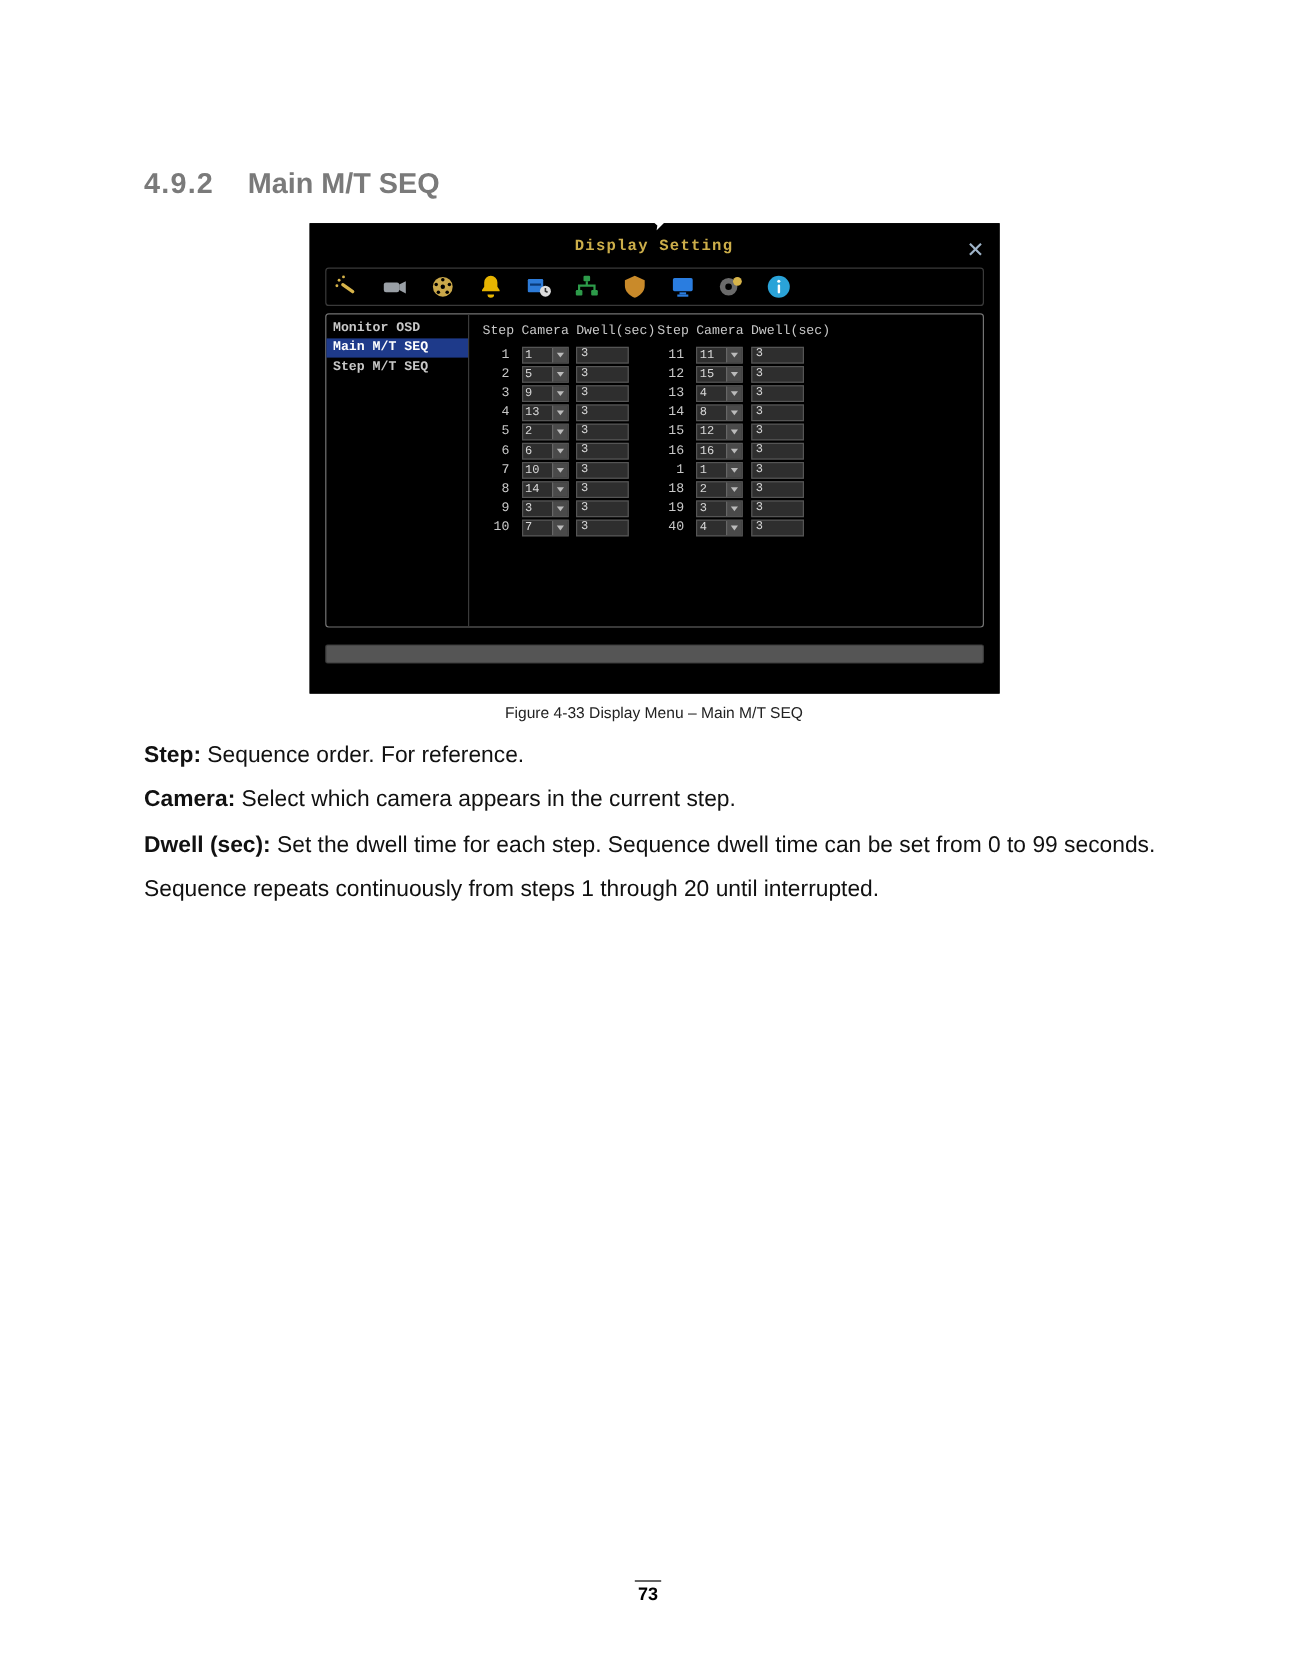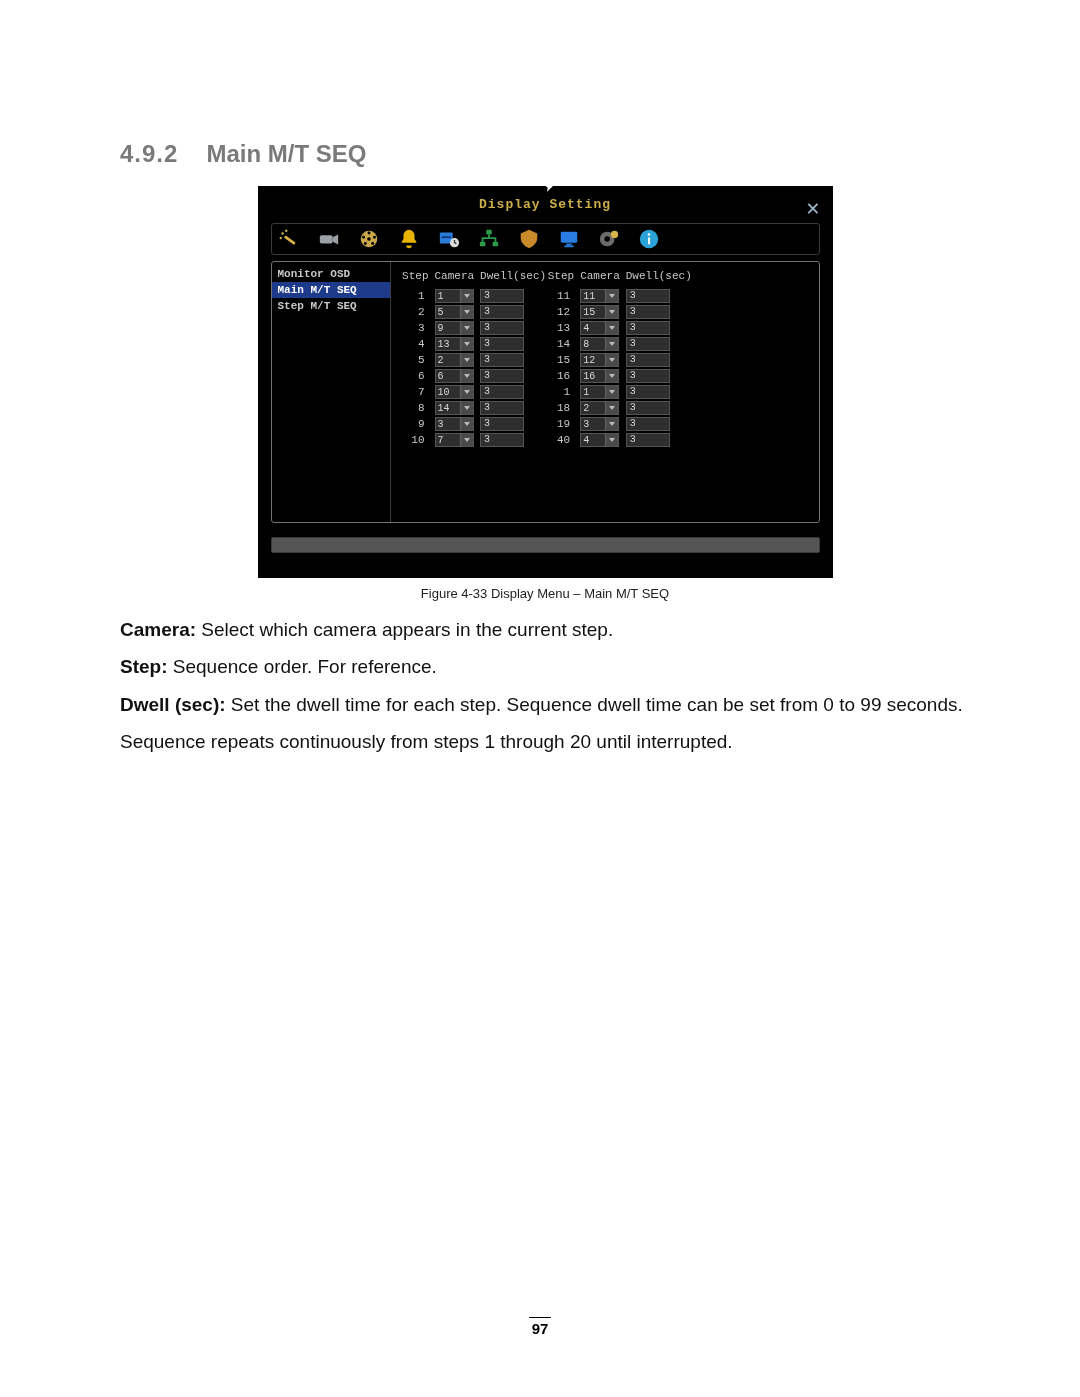--- a/index.html
+++ b/index.html
@@ -303,24 +303,24 @@
         </div>
       </div>
 
       <div class="dvr-footer"></div>
     </div>
 
     <div class="caption">Figure 4-33  Display Menu – Main M/T SEQ</div>
   </div>
 
   <div class="body-text">
+    <p><b>Step:</b><span> Sequence order. For reference.</span></p>
     <p><b>Camera:</b><span> Select which camera appears in the current step.</span></p>
-    <p><b>Step:</b><span> Sequence order. For reference.</span></p>
     <p><b>Dwell (sec):</b><span> Set the dwell time for each step. Sequence dwell time can be set from 0 to 99 seconds.</span></p>
     <p><span>Sequence repeats continuously from steps 1 through 20 until interrupted.</span></p>
   </div>
 
   <div class="pagenum">
     <span class="bar"></span>
-    <span>97</span>
+    <span>73</span>
   </div>
 
 </div>
 
 </body></html>

